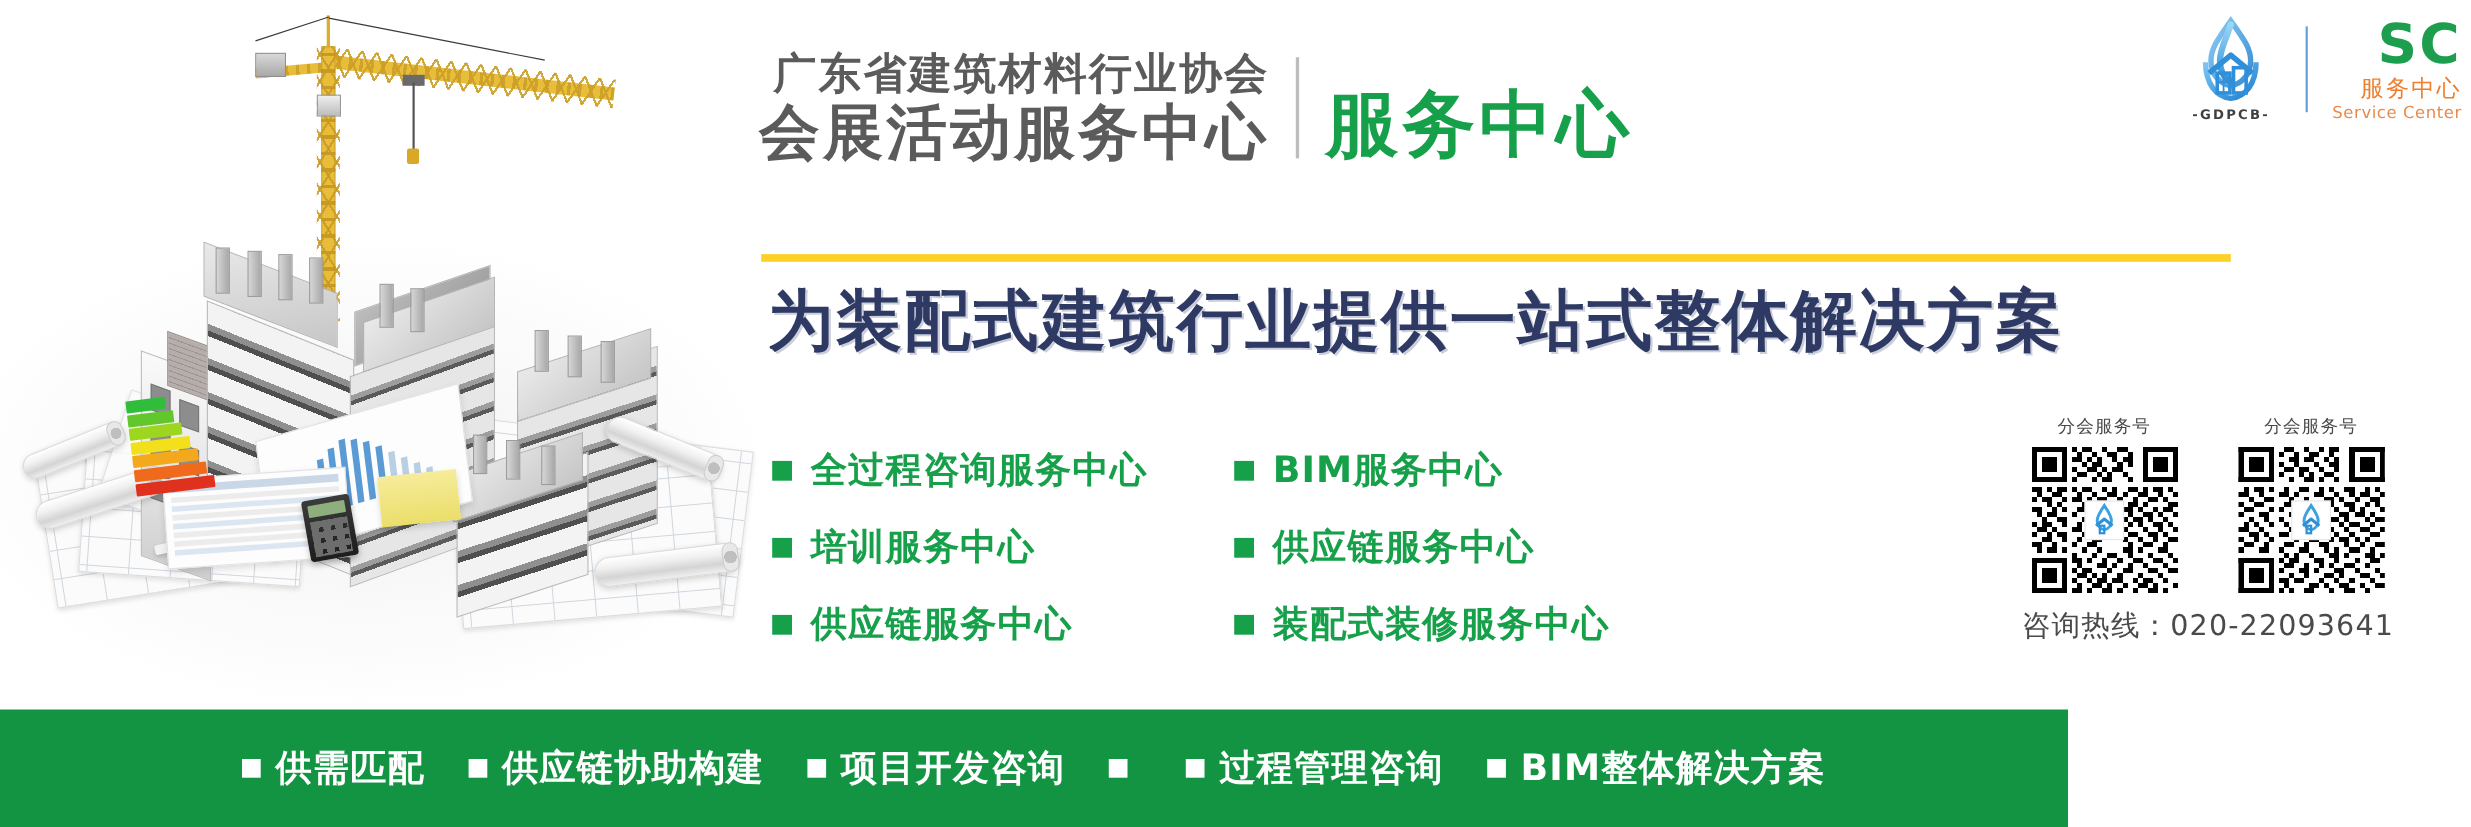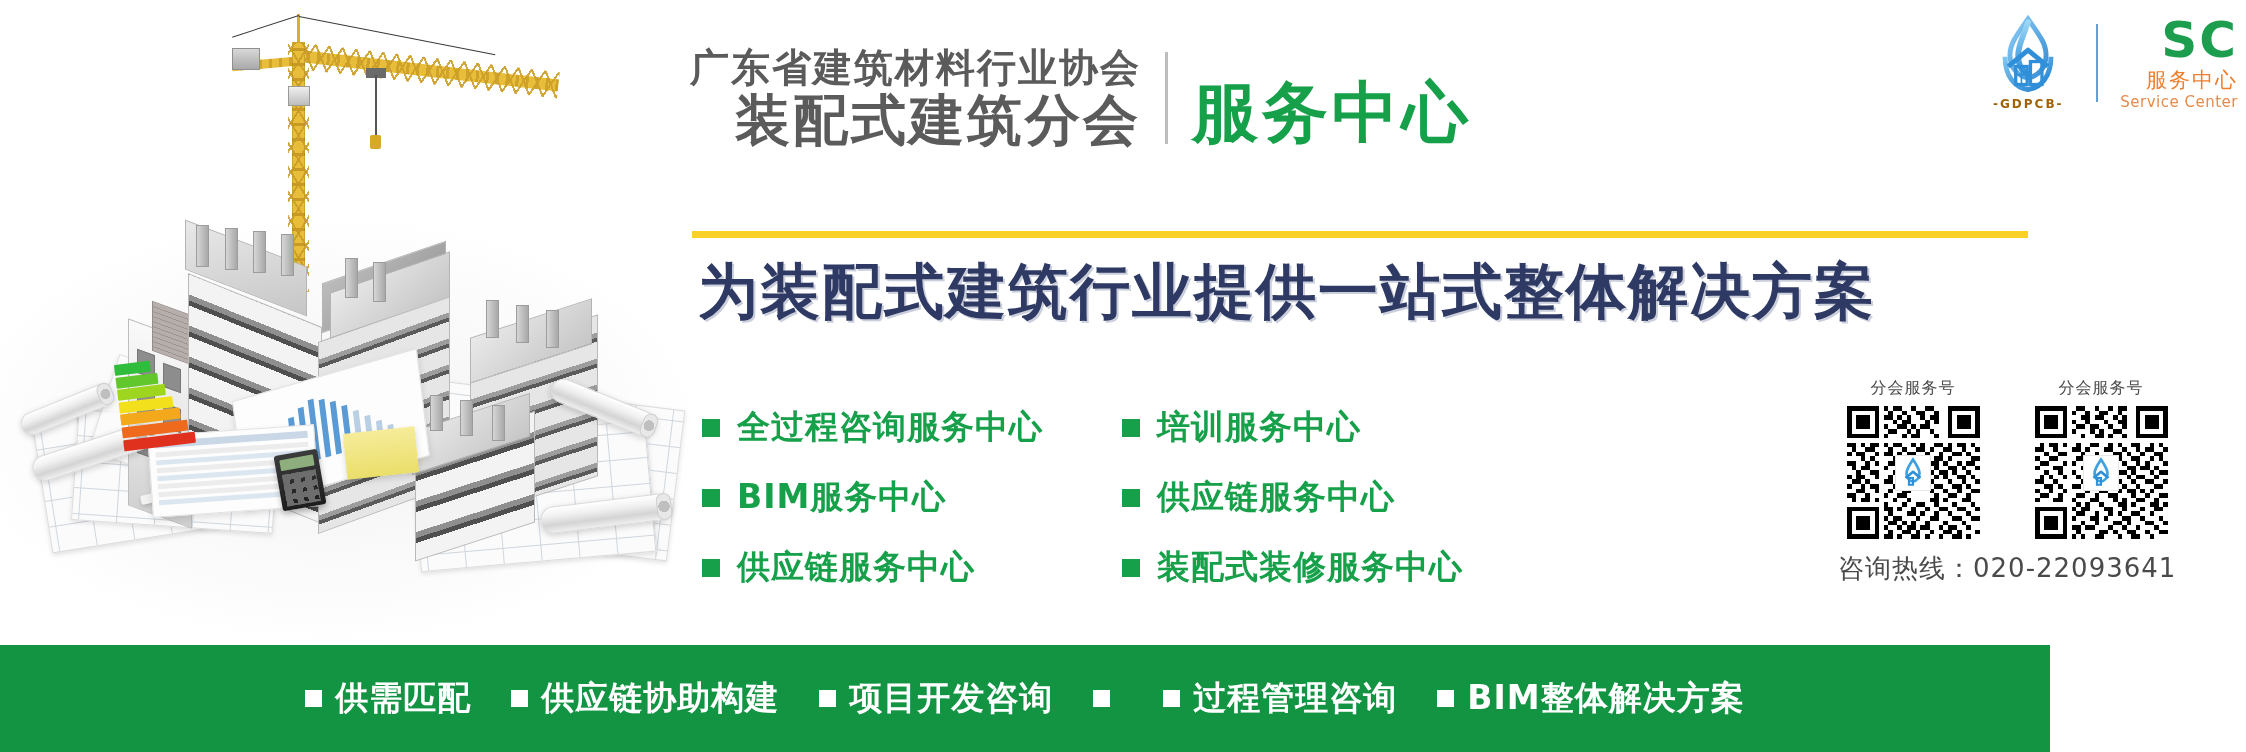--- a/index.html
+++ b/index.html
@@ -246,30 +246,30 @@
     display:flex;align-items:center;justify-content:center;
   }
   .hotline{
     margin-top:12px;font-size:26px;color:#4a4a4a;letter-spacing:1px;white-space:nowrap;
   }
 
   
   .brand{position:absolute;right:8px;top:14px;display:flex;align-items:center;}
   .brand-mark{width:92px;display:flex;flex-direction:column;align-items:center;}
   .brand-mark svg{display:block;}
-  .brand-gdpcb{font-size:12px;color:#a16207;letter-spacing:2px;font-weight:bold;margin-top:1px;}
+  .brand-gdpcb{font-size:12px;color:#404040;letter-spacing:2px;font-weight:bold;margin-top:1px;}
   .brand-sep{width:2px;height:78px;background:#2f7fd1;opacity:.75;margin:0 22px;}
   .brand-txt{display:flex;flex-direction:column;align-items:flex-end;line-height:1;}
   .brand-sc{font-size:50px;font-weight:bold;color:#1d9e4f;letter-spacing:2px;}
   .brand-cn{font-size:21px;color:#ef7f2e;letter-spacing:2px;margin-top:5px;}
   .brand-en{font-size:15px;color:#e98a4a;letter-spacing:.5px;margin-top:4px;}
 
   
   .footbar{
-    position:absolute;left:0;bottom:0;width:2050px;height:107px;
+    position:absolute;left:0;bottom:0;width:1880px;height:107px;
     background:#139443;display:flex;align-items:center;justify-content:center;gap:40px;
   }
   .fitem{display:flex;align-items:center;color:#ffffff;font-size:33px;font-weight:bold;letter-spacing:1px;white-space:nowrap;}
   .fitem .sq{width:17px;height:17px;background:#ffffff;margin-right:13px;flex:0 0 auto;}
 </style>
 </head>
 <body>
 
 <div class="banner">
 
@@ -408,42 +408,42 @@
       <div class="brand-txt">
         <div class="brand-sc">SC</div>
         <div class="brand-cn">服务中心</div>
         <div class="brand-en">Service Center</div>
       </div>
     </div>
 
     <div class="org-block">
       <div class="org-names">
         <div class="org-line1">广东省建筑材料行业协会</div>
-        <div class="org-line2">装配式建筑分会</div>
+        <div class="org-line2">会展活动服务中心</div>
       </div>
       <div class="org-div"></div>
       <div class="org-sc">服务中心</div>
     </div>
 
     <div class="gold-rule"></div>
 
     <div class="headline">为装配式建筑行业提供一站式整体解决方案</div>
 
     <div class="services">
       <div class="svc">
         <span class="sq"></span>
         <span>全过程咨询服务中心</span>
       </div>
       <div class="svc">
         <span class="sq"></span>
-        <span>培训服务中心</span>
+        <span>BIM服务中心</span>
       </div>
       <div class="svc">
         <span class="sq"></span>
-        <span>BIM服务中心</span>
+        <span>培训服务中心</span>
       </div>
       <div class="svc">
         <span class="sq"></span>
         <span>供应链服务中心</span>
       </div>
       <div class="svc">
         <span class="sq"></span>
         <span>供应链服务中心</span>
       </div>
       <div class="svc">

